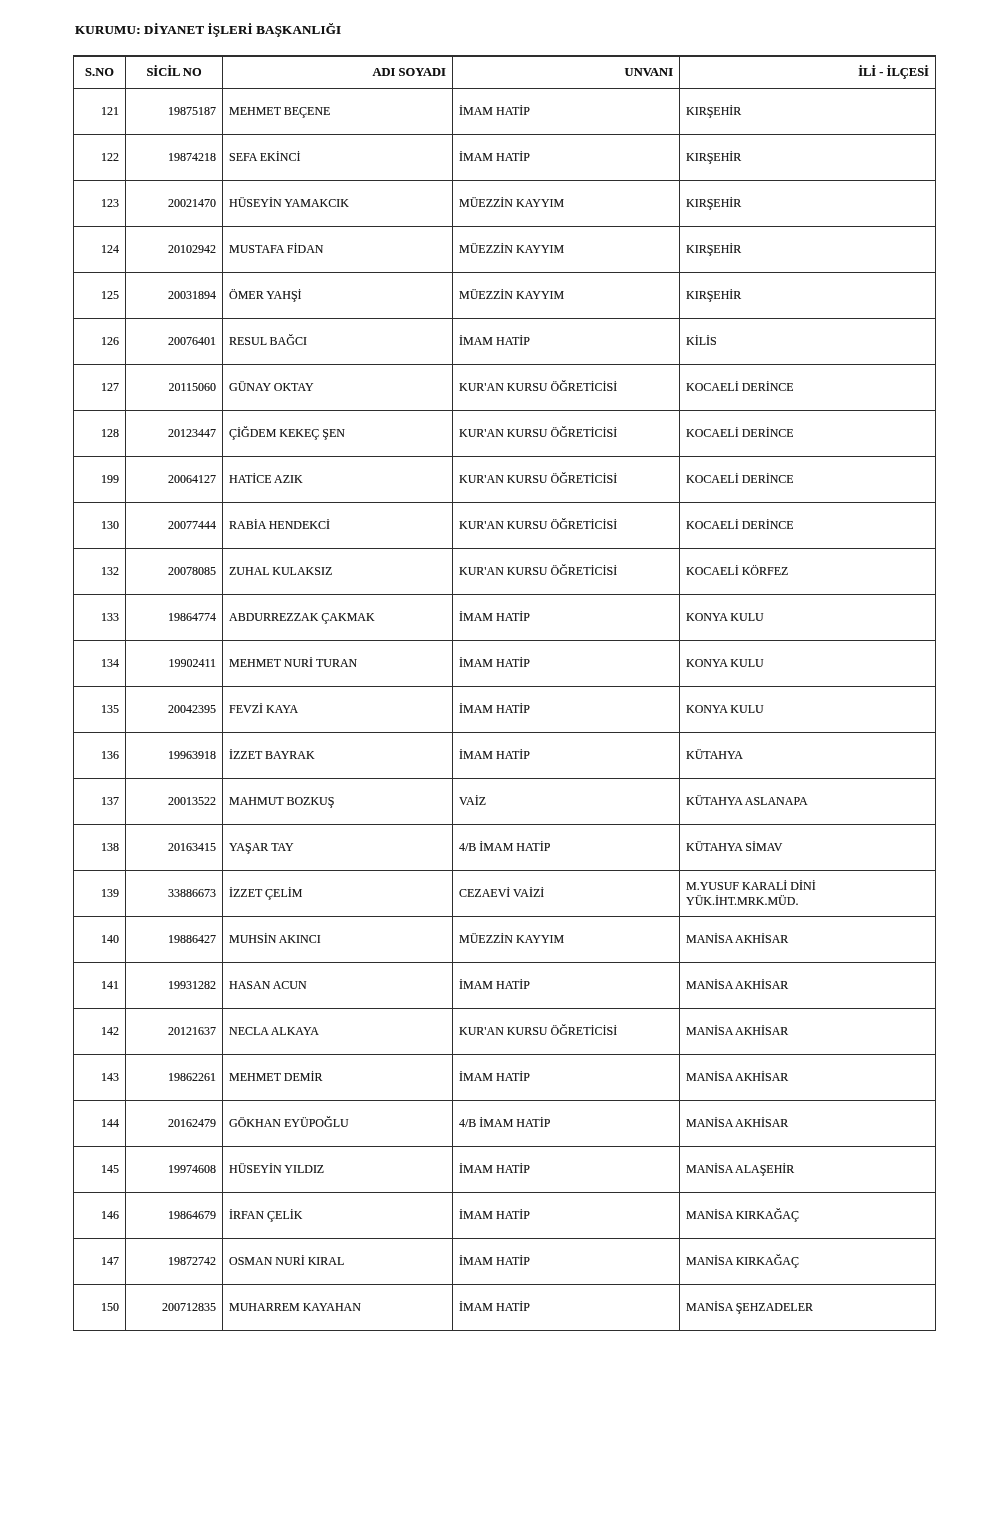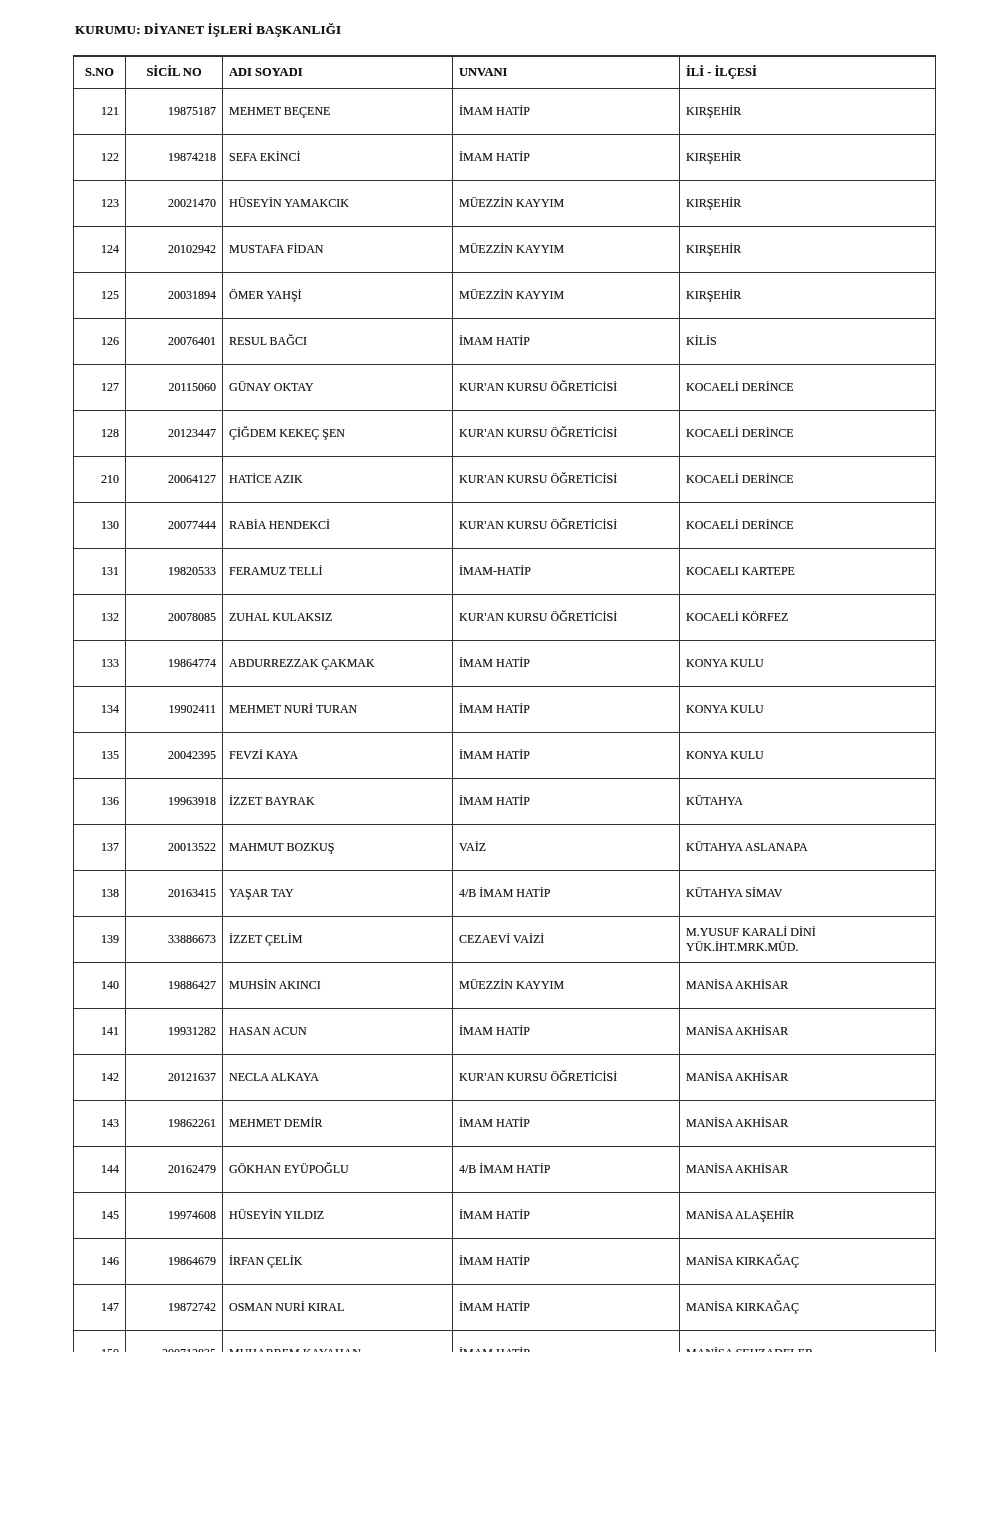--- a/index.html
+++ b/index.html
@@ -46,21 +46,21 @@
     border: 1.5px solid #2e2e2e;
     padding: 2px 6px;
     vertical-align: middle;
     overflow: hidden;
     white-space: normal;
   }
   table.roster thead th {
     height: 27px;
     font-size: 12.5px;
     font-weight: bold;
-    text-align: left;
+    text-align: right;
     color: #111;
     border-top-width: 2px;
   }
   table.roster thead th.center { text-align: center; }
   table.roster tbody td {
     height: 41px;
     line-height: 1.25;
   }
   table.roster td.center { text-align: right; }
   table.roster td.left   { text-align: left; }
@@ -144,39 +144,32 @@
           <td class="left">KOCAELİ DERİNCE</td>
         </tr>
         <tr>
           <td class="center">128</td>
           <td class="center">20123447</td>
           <td class="left">ÇİĞDEM KEKEÇ ŞEN</td>
           <td class="left">KUR'AN KURSU ÖĞRETİCİSİ</td>
           <td class="left">KOCAELİ DERİNCE</td>
         </tr>
         <tr>
-          <td class="center">210</td>
+          <td class="center">199</td>
           <td class="center">20064127</td>
           <td class="left">HATİCE AZIK</td>
           <td class="left">KUR'AN KURSU ÖĞRETİCİSİ</td>
           <td class="left">KOCAELİ DERİNCE</td>
         </tr>
         <tr>
           <td class="center">130</td>
           <td class="center">20077444</td>
           <td class="left">RABİA HENDEKCİ</td>
           <td class="left">KUR'AN KURSU ÖĞRETİCİSİ</td>
           <td class="left">KOCAELİ DERİNCE</td>
-        </tr>
-        <tr>
-          <td class="center">131</td>
-          <td class="center">19820533</td>
-          <td class="left">FERAMUZ TELLİ</td>
-          <td class="left">İMAM-HATİP</td>
-          <td class="left">KOCAELI KARTEPE</td>
         </tr>
         <tr>
           <td class="center">132</td>
           <td class="center">20078085</td>
           <td class="left">ZUHAL KULAKSIZ</td>
           <td class="left">KUR'AN KURSU ÖĞRETİCİSİ</td>
           <td class="left">KOCAELİ KÖRFEZ</td>
         </tr>
         <tr>
           <td class="center">133</td>

